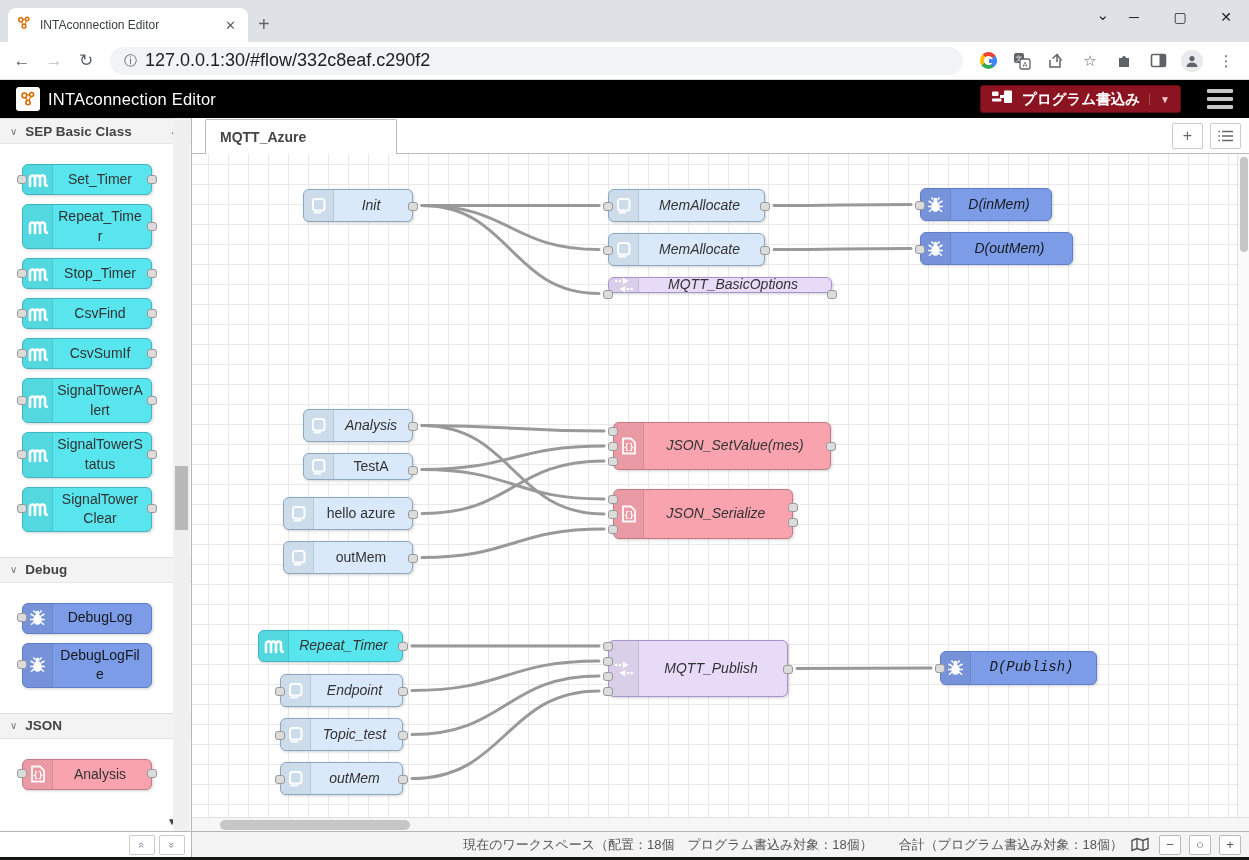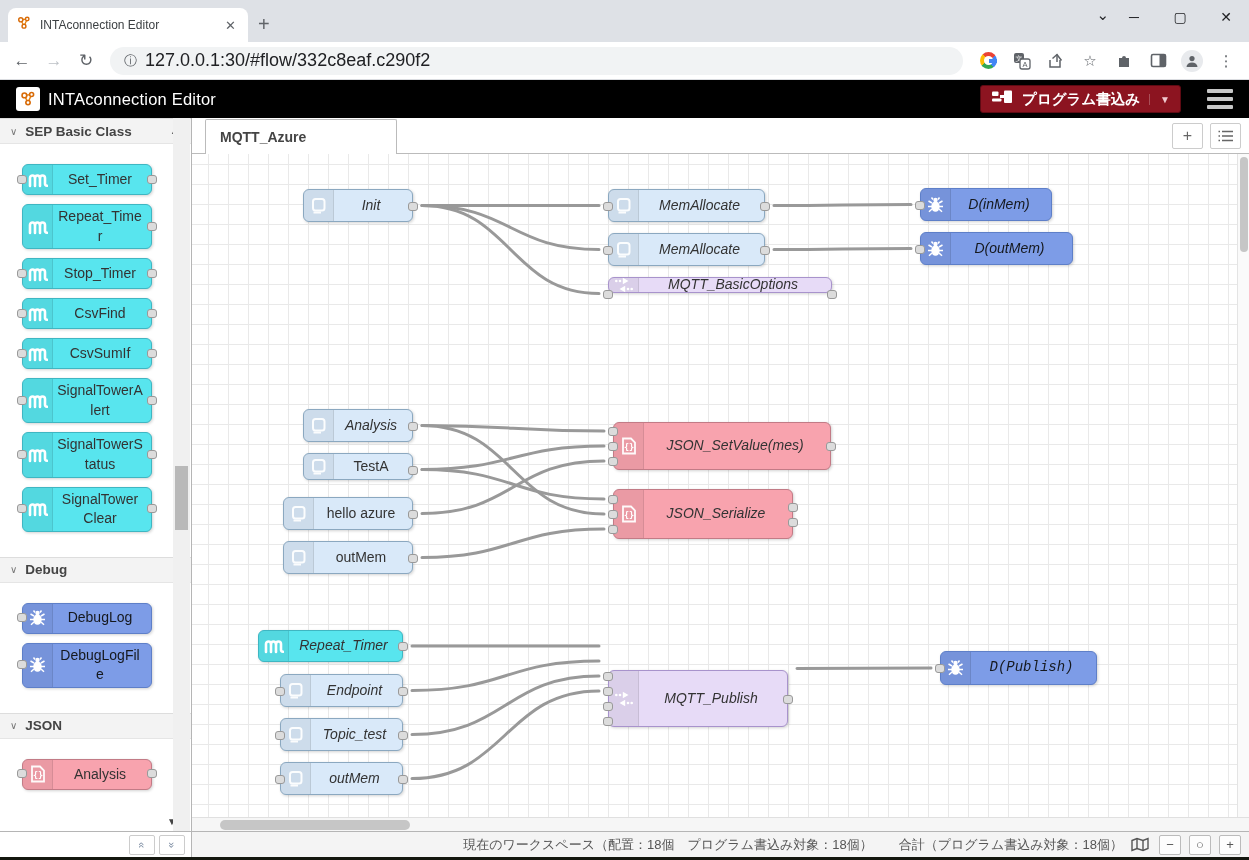--- a/index.html
+++ b/index.html
@@ -623,21 +623,21 @@
               <span class="icon-region">
                 <svg width="19" height="19" viewBox="0 0 19 19">
                   <rect x="4" y="3" width="11.5" height="11.5" rx="2.5" fill="none" stroke="#fff" stroke-width="2" opacity=".92"></rect>
                   <path d="M4.5 16.5 h7.5" stroke="#fff" stroke-width="2" opacity=".92"></path>
                 </svg>
               </span>
               <span class="lbl it">outMem</span>
               <span class="port " style="left: -6px; top: 11.5px;"></span>
               <span class="port " style="right: -6px; top: 11.5px;"></span>
             </div>
-            <div class="fnode flow-node t-mqtt" style="left: 416px; top: 486px; width: 180px; height: 57px; margin-top: 30px;">
+            <div class="fnode flow-node t-mqtt" style="left: 416px; top: 486px; width: 180px; height: 57px;">
               <span class="icon-region">
                 <svg width="20" height="16" viewBox="0 0 20 16" fill="#fff">
                   <circle cx="2.3" cy="4" r="1.3"></circle>
                   <circle cx="6" cy="4" r="1.3"></circle>
                   <path d="M8.8 0.8 L14.5 4 L8.8 7.2 Z"></path>
                   <path d="M11.2 8.8 L5.5 12 L11.2 15.2 Z"></path>
                   <circle cx="14" cy="12" r="1.3"></circle>
                   <circle cx="17.7" cy="12" r="1.3"></circle>
                 </svg>
               </span>

